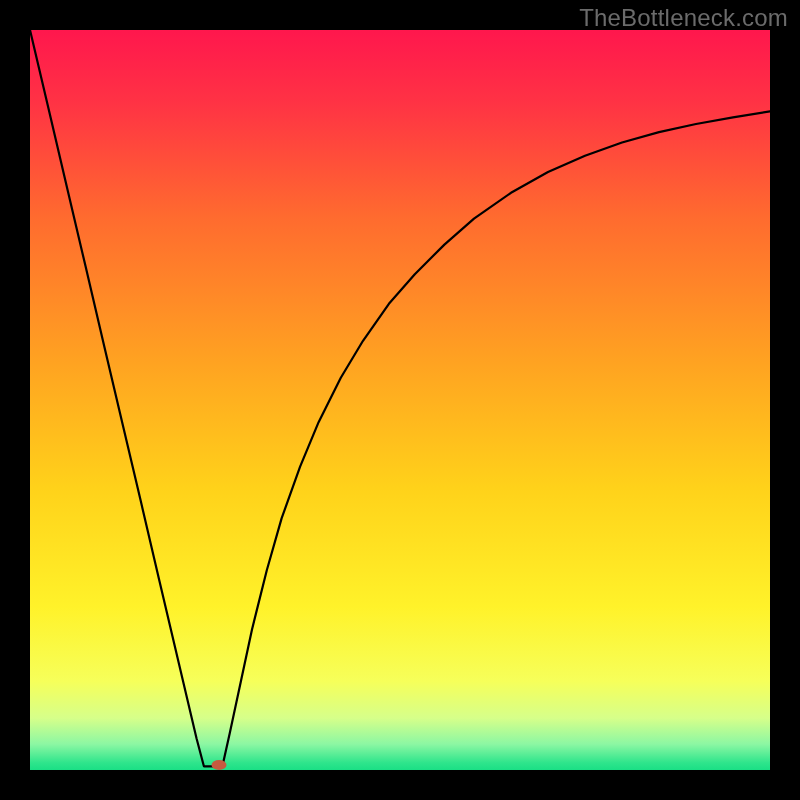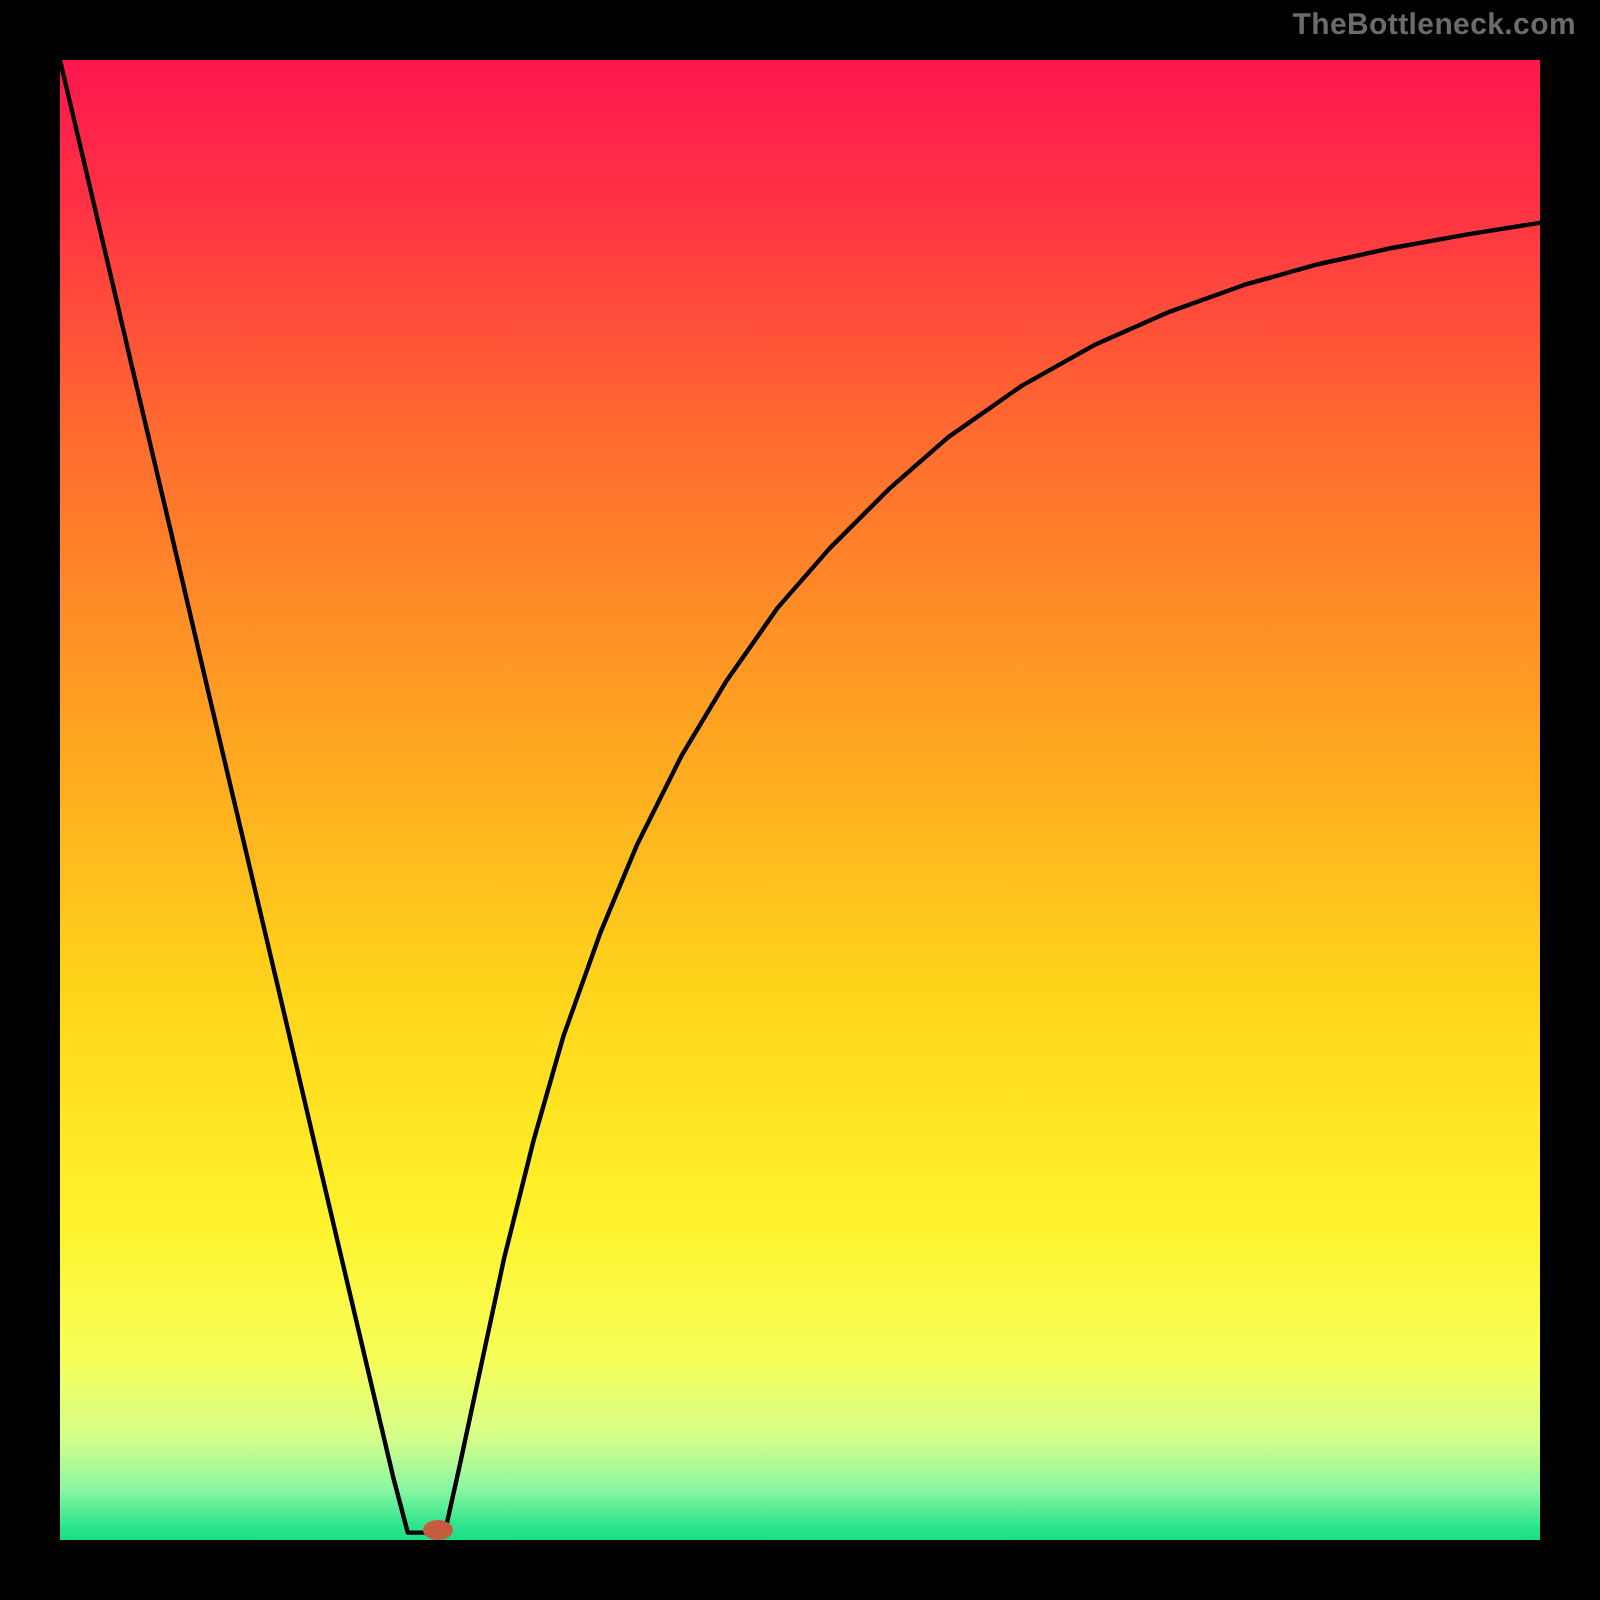--- a/index.html
+++ b/index.html
@@ -38,22 +38,22 @@
     width: 15px;
     height: 10px;
     background: #c65a3f;
     border-radius: 50%;
     transform: translate(-50%, -50%);
   }
   .watermark {
     position: absolute;
     top: 4px;
     right: 12px;
-    font-size: 15px;
-    font-weight: 700;
+    font-size: 24px;
+    font-weight: 400;
     color: #6b6b6b;
     letter-spacing: 0.2px;
     font-family: Arial, sans-serif;
   }
 </style>
 </head>
 <body>
 
 <div class="frame">
 

